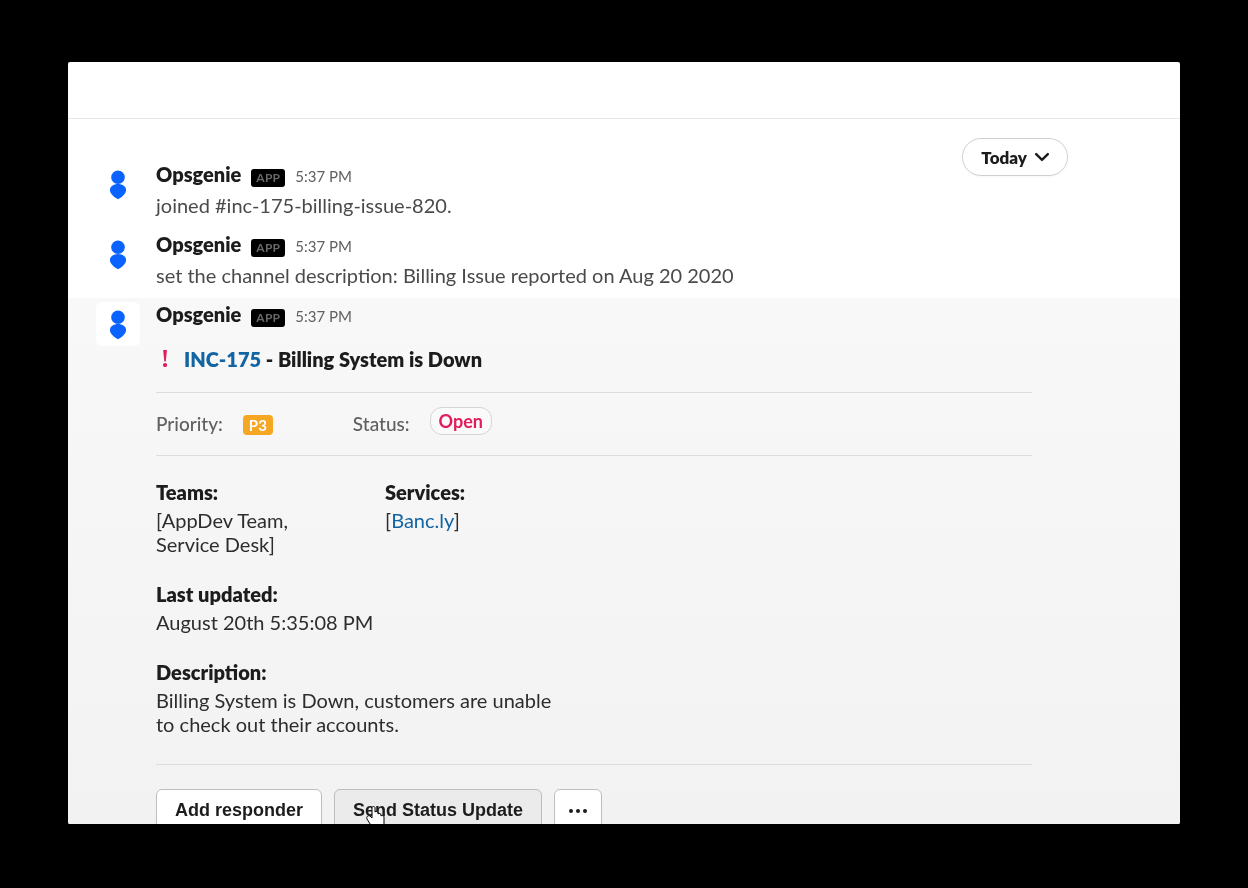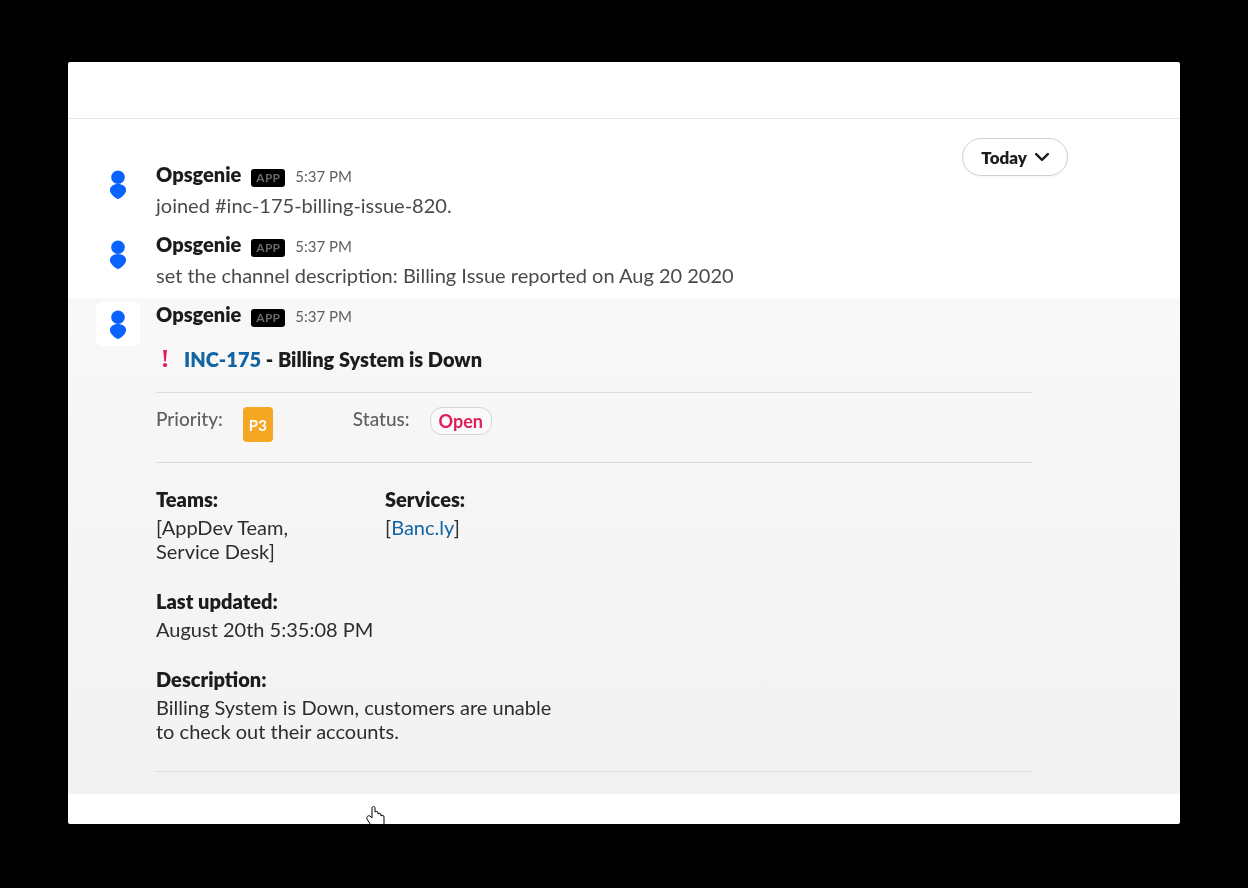--- a/index.html
+++ b/index.html
@@ -141,28 +141,28 @@
   }
 
   .hr {
     height: 1px;
     background: #dddcdb;
     margin: 20px 0 14px 0;
   }
 
   .kv-row {
     display: flex;
-    align-items: flex-start;
+    align-items: flex-end;
     gap: 20px;
     font-size: 19px;
     color: #616061;
   }
   .kv-row .k { font-weight: 500; }
   .priority-badge {
-    width: 30px; height: 35px;
+    width: 30px; height: 20px;
     background: #f5a623;
     color: #fff;
     font-weight: 700;
     font-size: 15px;
     border-radius: 4px;
     display: inline-flex;
     align-items: center;
     justify-content: center;
   }
   .status-pill {
@@ -341,20 +341,31 @@
               <div class="value">August 20th 5:35:08 PM</div>
             </div>
             <div class="field full">
               <div class="label">Description:</div>
               <div class="value">Billing System is Down, customers are unable to check out their accounts.</div>
             </div>
           </div>
 
           <div class="hr" style="margin-top:28px"></div>
 
+          <div class="actions">
+            <button class="btn">Add responder</button>
+            <button class="btn active">Send Status Update</button>
+            <button class="btn icon-only">
+              <span class="dots">
+                  <span></span>
+                  <span></span>
+                  <span></span>
+                </span>
+            </button>
+          </div>
         </div>
       </div>
     </div>
 
   </div>
 
   <svg class="cursor" viewBox="0 0 20 24">
     <path d="M7 2 L7 12 L5 10 C3 9 1 11 2 13 L7 21 C8 23 10 23 12 23 L15 23 C18 23 19 20 19 18 L19 11 C19 9 17 9 16 10 L16 9 C16 7 14 7 13 8 L13 7 C13 5 11 5 10 6 L10 2 C10 0 7 0 7 2 Z" fill="#fff" stroke="#000" stroke-width="1"></path>
   </svg>
 

